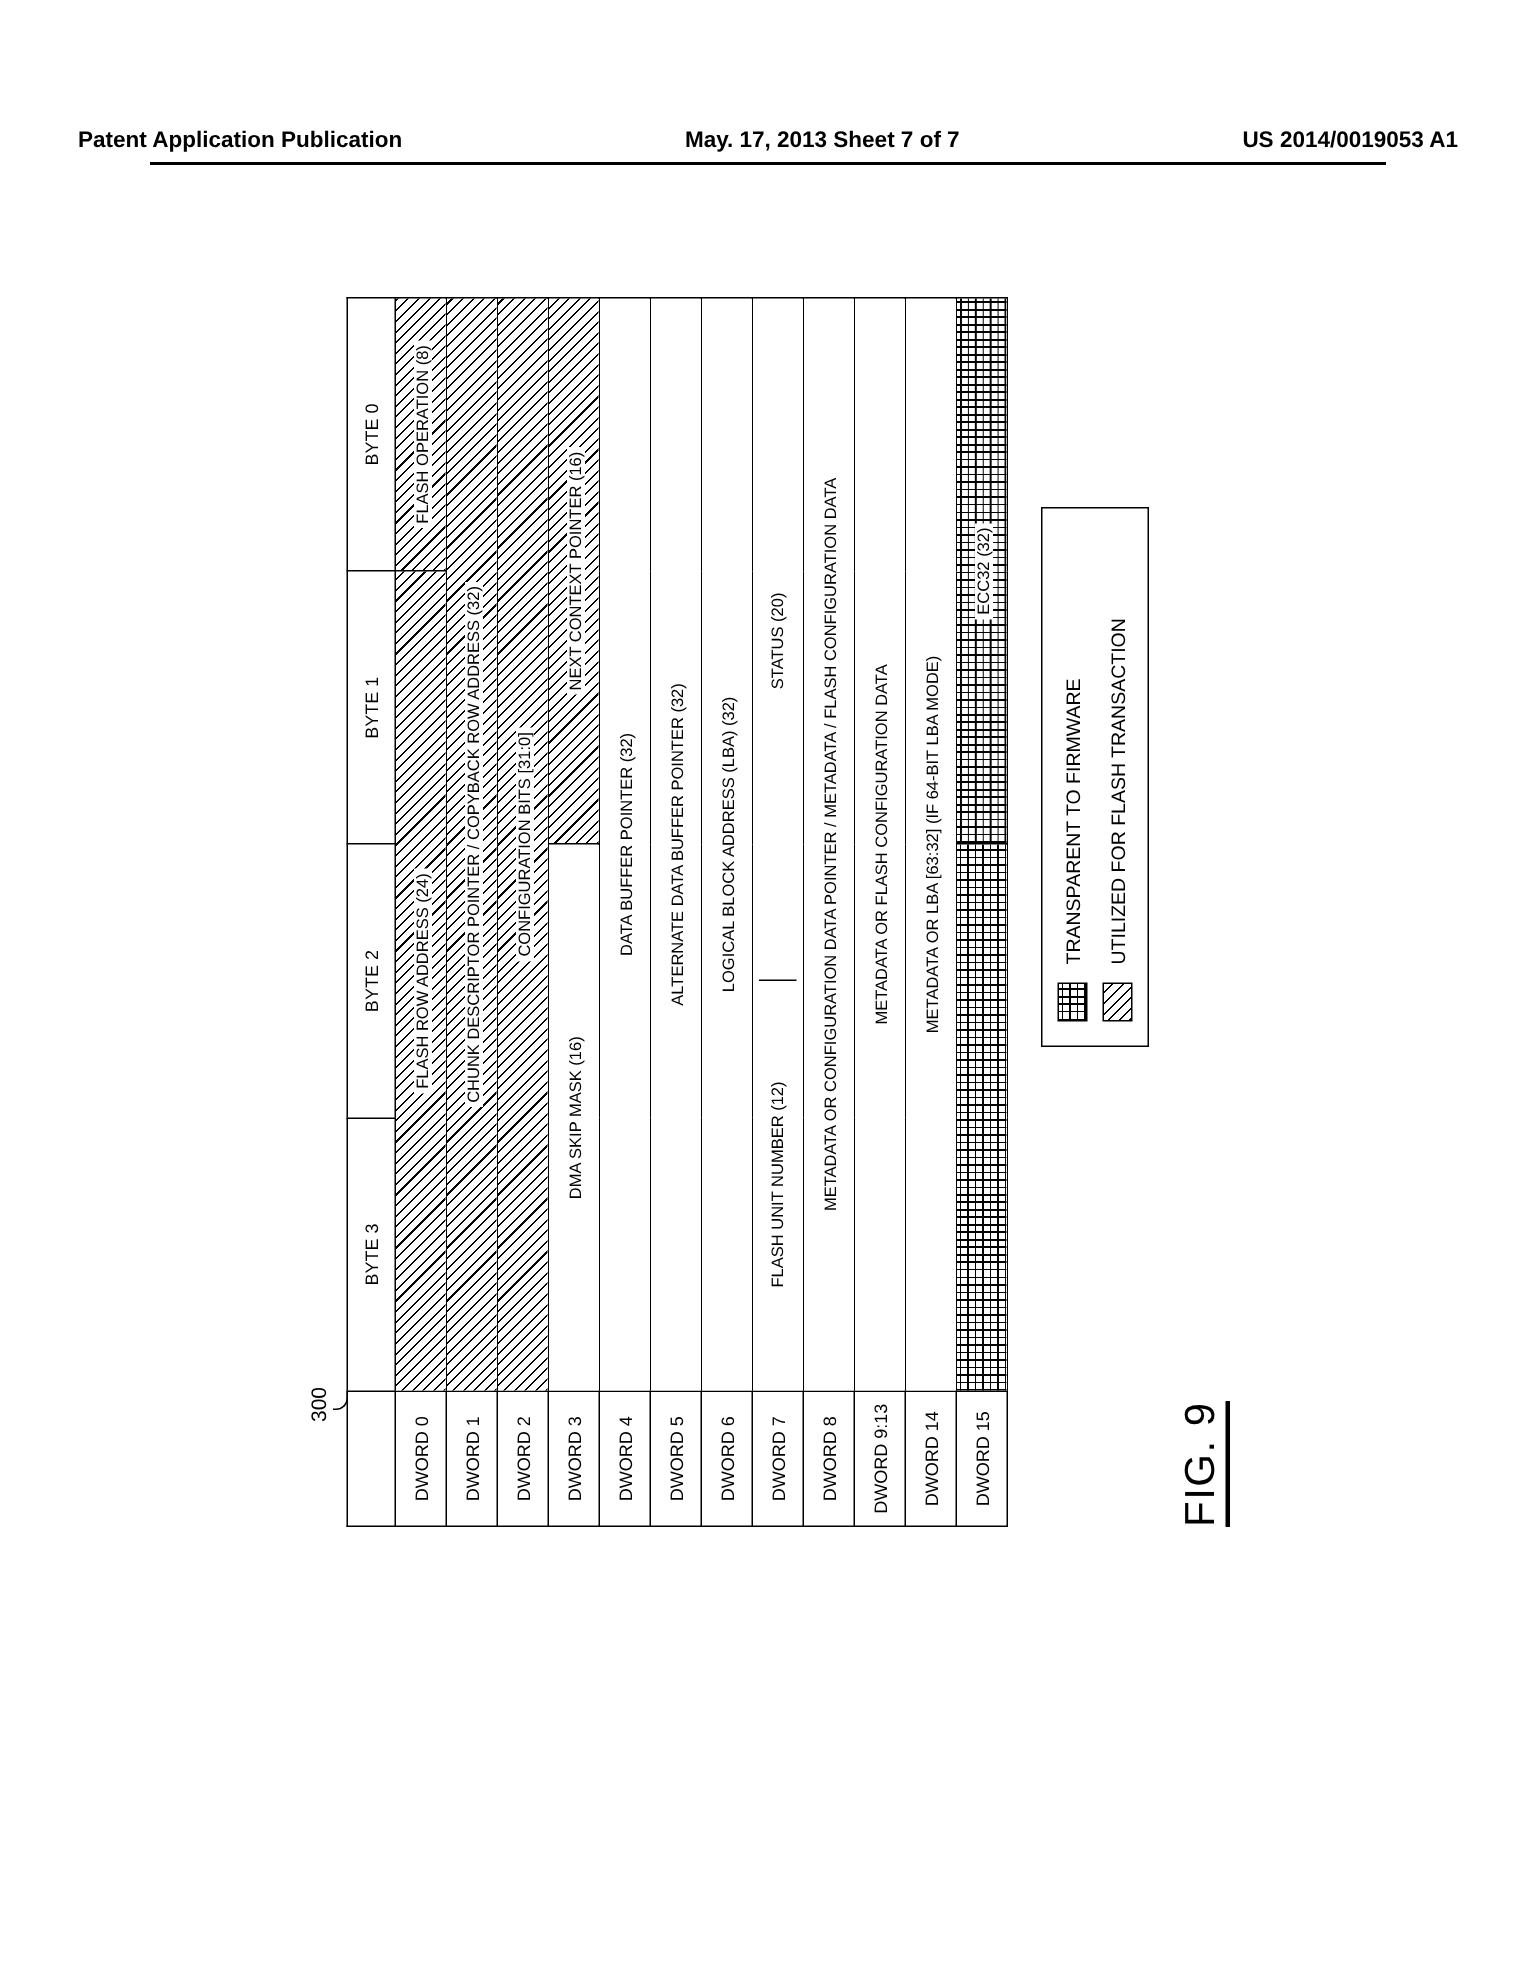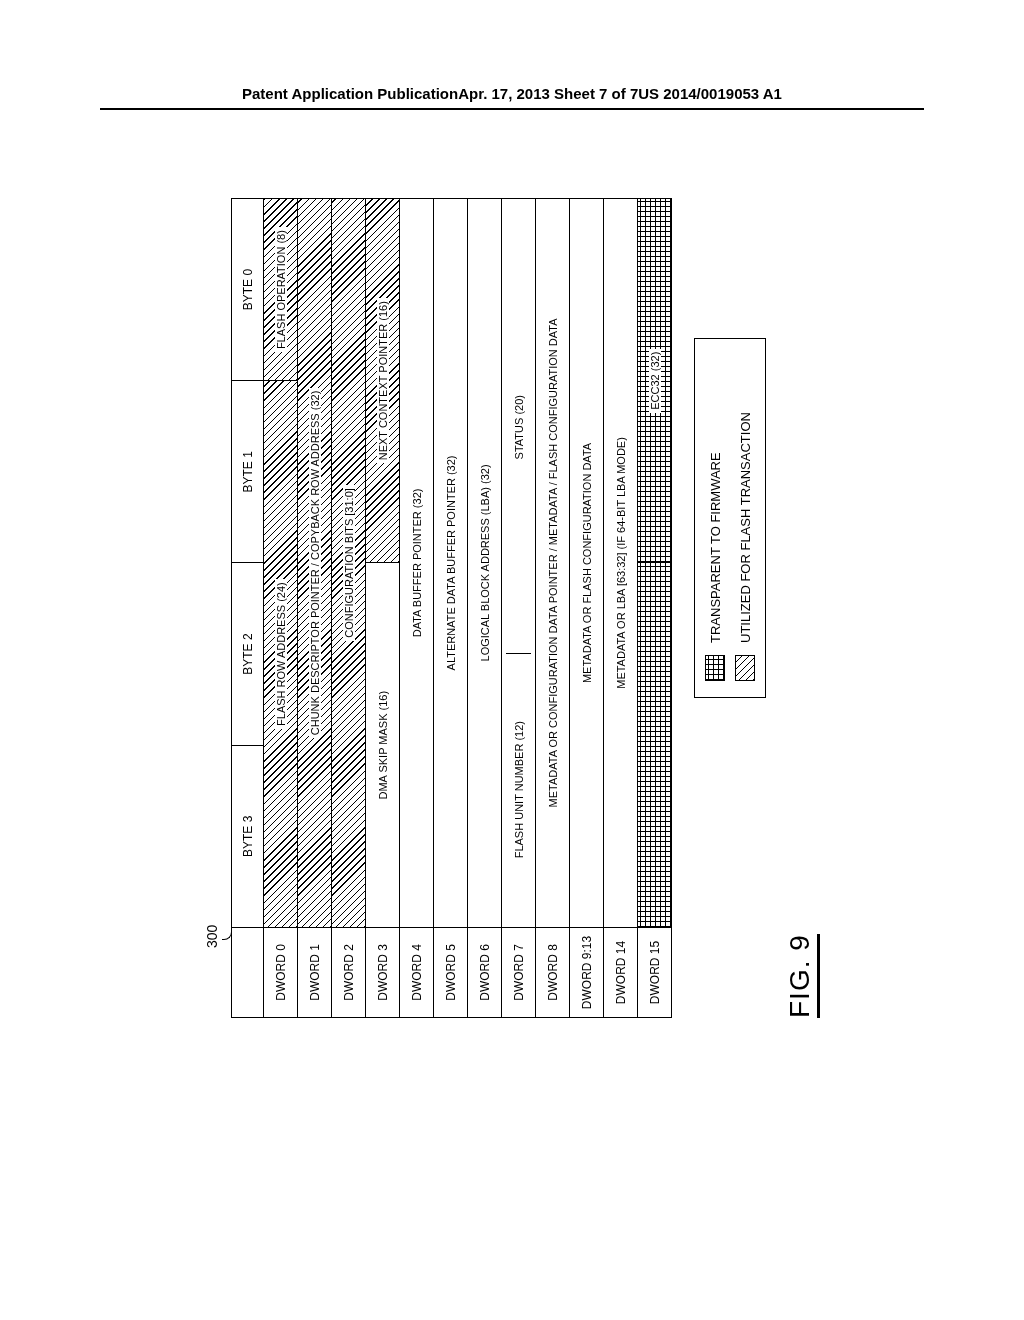--- a/index.html
+++ b/index.html
@@ -9,22 +9,22 @@
     background: #fff;
     font-family: Arial, Helvetica, sans-serif;
     position: relative;
   }
   .header {
     position: absolute;
     top: 85px;
     left: 0;
     width: 100%;
     display: flex;
-    justify-content: center;
-    padding: 0 116px;
+    justify-content: space-between;
+    padding: 0 52px;
     font-weight: bold;
     font-size: 15px;
   }
   .header-line {
     position: absolute;
     top: 108px;
     left: 100px;
     right: 100px;
     border-top: 2px solid #000;
   }
@@ -144,21 +144,21 @@
     padding-bottom: 1px;
     align-self: flex-start;
     letter-spacing: 1px;
   }
 </style>
 </head>
 <body>
 
 <div class="header">
   <span>Patent Application Publication</span>
-  <span>Apr. 17, 2013  Sheet 7 of 7</span>
+  <span>May. 17, 2013  Sheet 7 of 7</span>
   <span>US 2014/0019053 A1</span>
 </div>
 <div class="header-line"></div>
 
 <div class="figure-wrap">
   <div class="figure-inner">
     <div class="ref-num">300</div>
     <div class="ref-lead"></div>
 
     <table class="dword">

